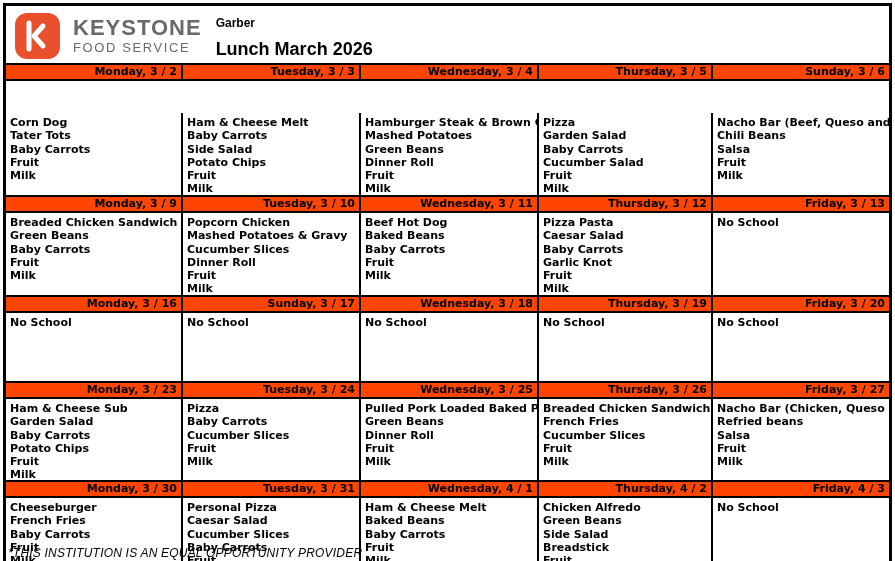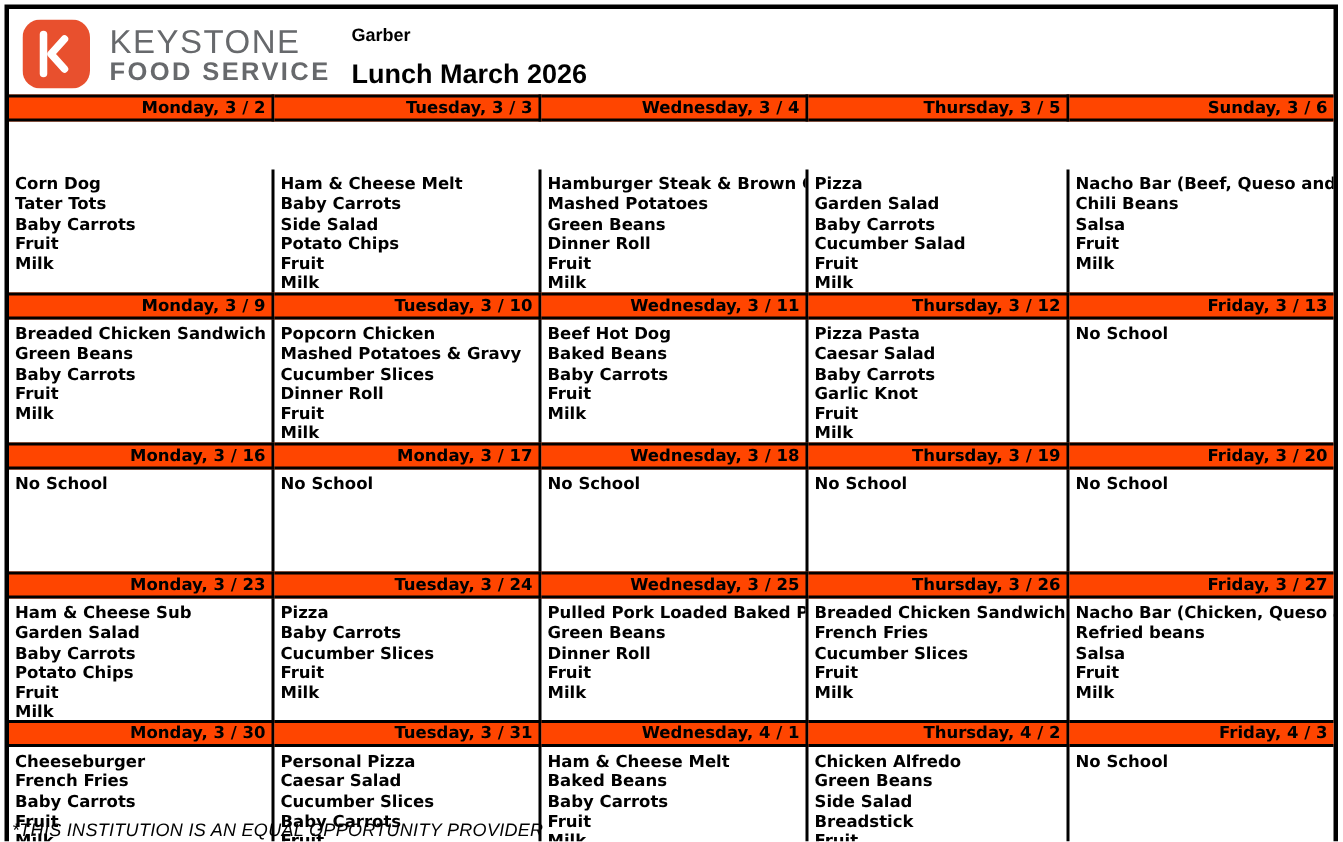--- a/index.html
+++ b/index.html
@@ -16,25 +16,25 @@
     border: 3px solid #000;
     box-sizing: border-box;
     background: #fff;
   }
   
   .title-row { height: 57px; display: flex; align-items: flex-start; }
   .logo-box { margin: 7px 0 0 9px; flex: 0 0 auto; }
   .brand-text { margin: 9px 0 0 13px; color: #67696C; }
   .brand-name {
     font-size: 22px; line-height: 25px; letter-spacing: 1px;
+    font-weight: 700;
+  }
+  .brand-sub {
+    font-size: 13px; line-height: 16px; letter-spacing: 1.6px;
     font-weight: 400;
-  }
-  .brand-sub {
-    font-size: 17px; line-height: 16px; letter-spacing: 1.6px;
-    font-weight: 700;
   }
   .title-text { margin: 4px 0 0 14px; color: #000; }
   .school-name { font-size: 12px; line-height: 26px; font-weight: bold; }
   .menu-title  { font-size: 18px; line-height: 27px; font-weight: bold; }
   
   .grid {
     display: grid;
     grid-template-columns: 177px 178px 178px 174px 176px;
   }
   .day-header {
@@ -166,21 +166,21 @@
 Caesar Salad
 Baby Carrots
 Garlic Knot
 Fruit
 Milk</div>
       <div class="menu-cell">No School</div>
     </div>
 
     <div class="grid">
       <div class="day-header">Monday, 3 / 16</div>
-      <div class="day-header">Monday, 3 / 17</div>
+      <div class="day-header">Sunday, 3 / 17</div>
       <div class="day-header">Wednesday, 3 / 18</div>
       <div class="day-header">Thursday, 3 / 19</div>
       <div class="day-header">Friday, 3 / 20</div>
     </div>
     <div class="grid wb3">
       <div class="menu-cell">No School</div>
       <div class="menu-cell">No School</div>
       <div class="menu-cell">No School</div>
       <div class="menu-cell">No School</div>
       <div class="menu-cell">No School</div>

